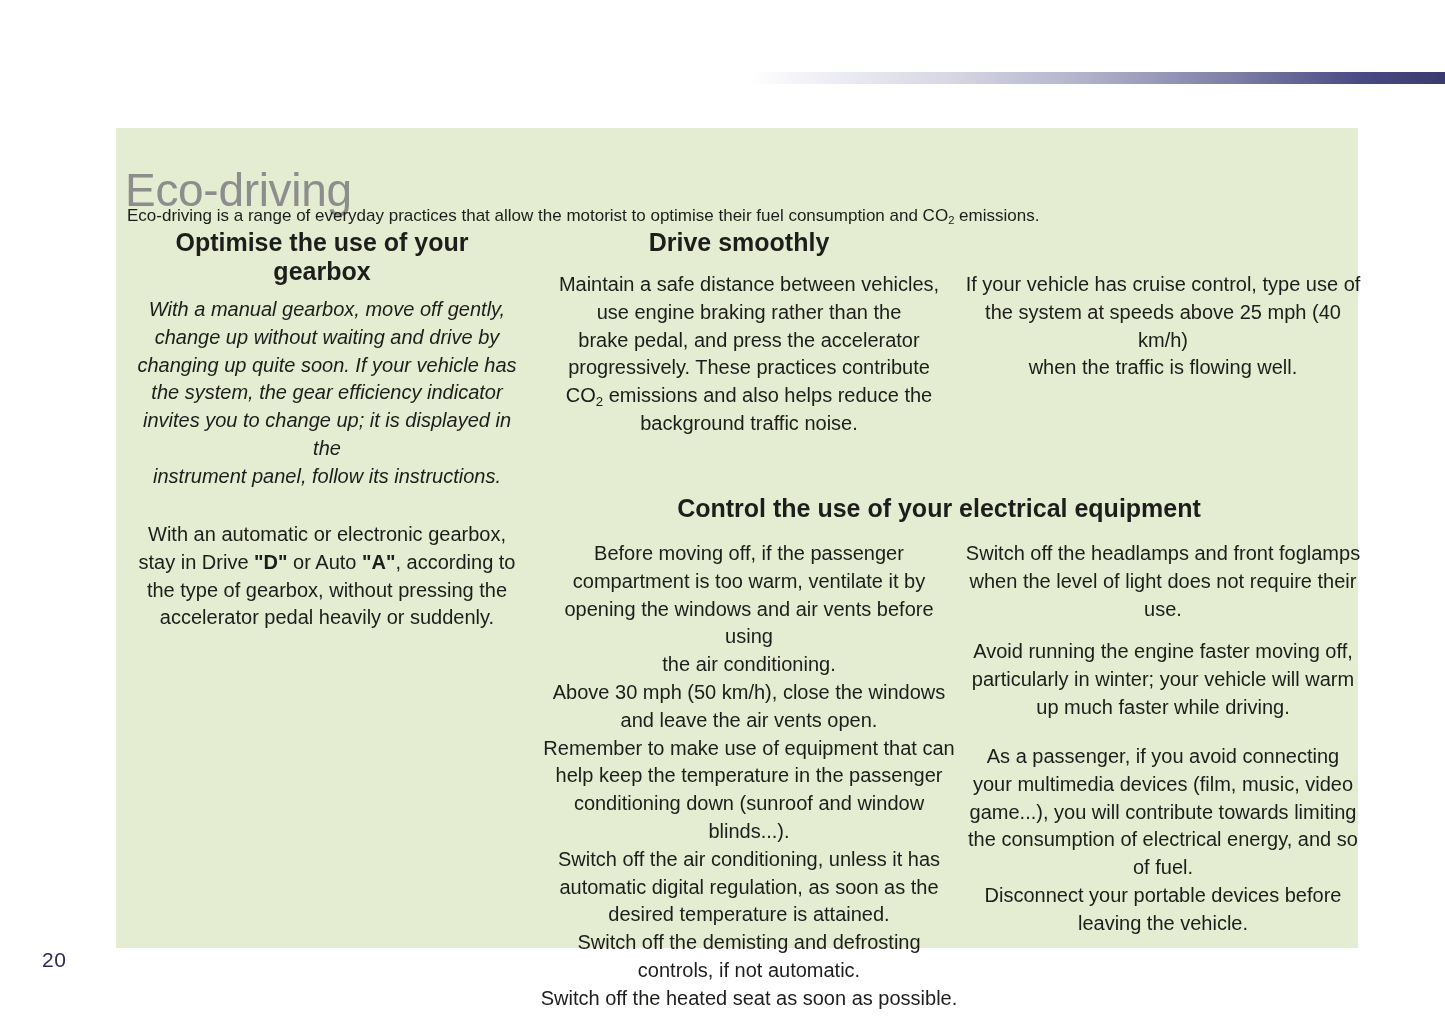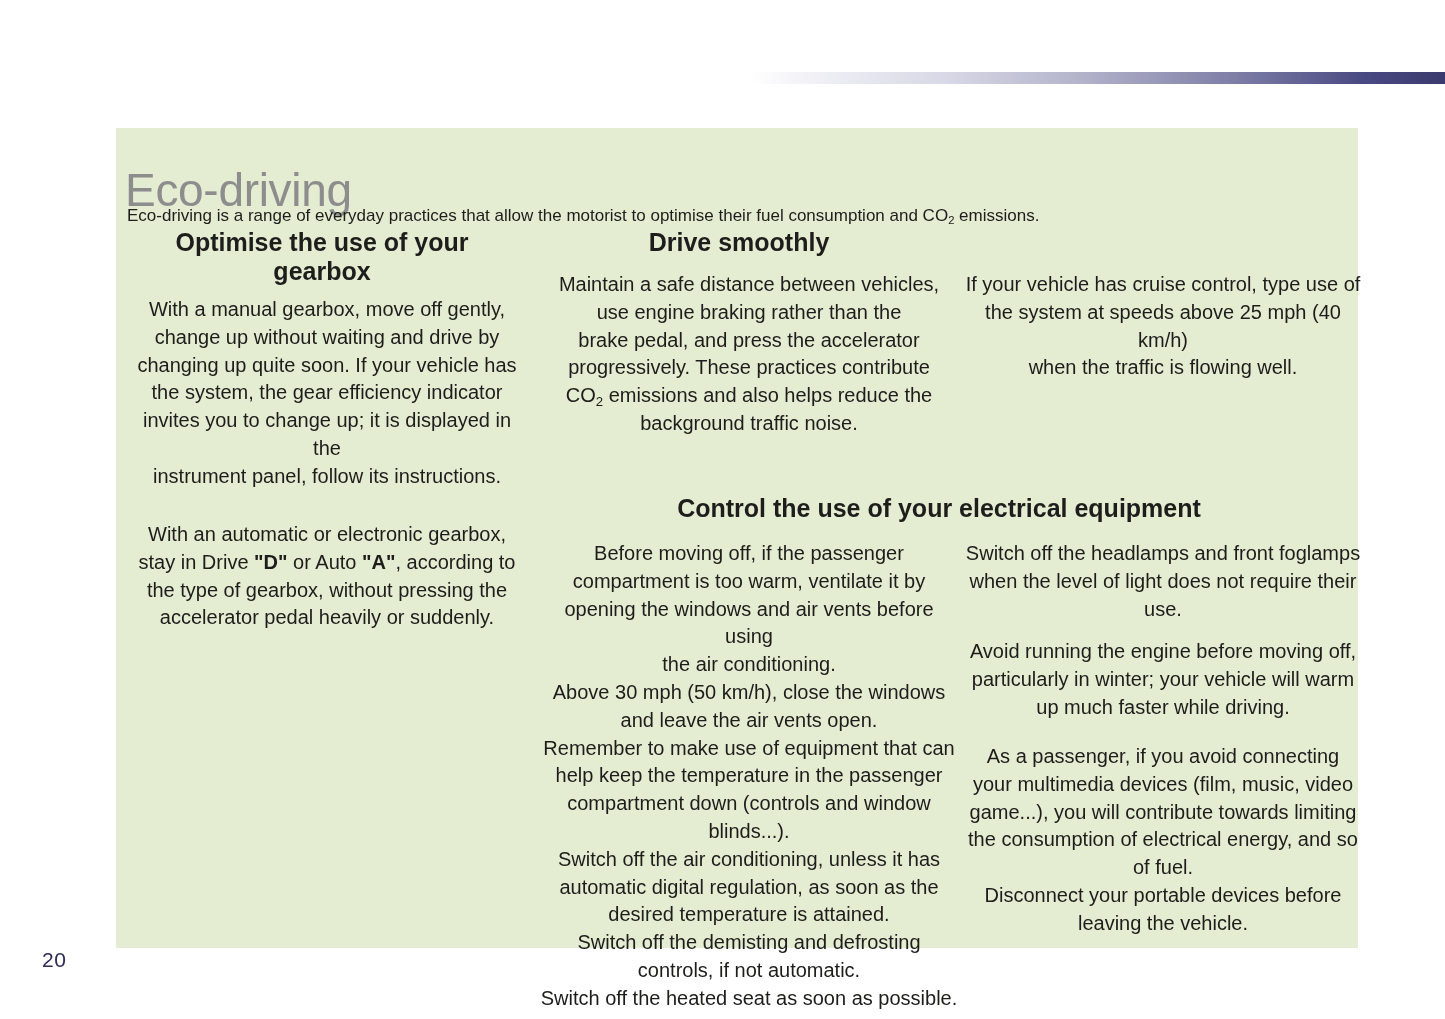--- a/index.html
+++ b/index.html
@@ -97,21 +97,21 @@
   sub {
     font-size: 0.66em;
     vertical-align: -0.28em;
     line-height: 0;
   }
 
   
   .blk { position: absolute; text-align: center; }
 
   #col1-head   { left: 11px;  top: 100px;  width: 390px; }
-  #col1-p1     { left: 11px;  top: 168px;  width: 400px; }
+  #col1-p1     { left: 11px;  top: 168px;  width: 400px; font-style: italic; }
   #col1-p2     { left: 11px;  top: 393px;  width: 400px; }
 
   #col2-head   { left: 423px; top: 100px;  width: 400px; }
   #col2-p1     { left: 423px; top: 143px;  width: 420px; }
 
   #col3-p1     { left: 847px; top: 143px;  width: 400px; }
 
   #sec2-head   { left: 423px; top: 366px;  width: 800px; }
   #sec2-col1   { left: 423px; top: 412px;  width: 420px; }
   #sec2-col2   { left: 847px; top: 412px;  width: 400px; }
@@ -185,41 +185,41 @@
   <div class="blk" id="sec2-col1">
     <p class="body-text">
       <span class="ln">Before moving off, if the passenger</span>
       <span class="ln">compartment is too warm, ventilate it by</span>
       <span class="ln">opening the windows and air vents before using</span>
       <span class="ln">the air conditioning.</span>
       <span class="ln">Above 30 mph (50 km/h), close the windows</span>
       <span class="ln">and leave the air vents open.</span>
       <span class="ln">Remember to make use of equipment that can</span>
       <span class="ln">help keep the temperature in the passenger</span>
-      <span class="ln">compartment down (controls and window</span>
+      <span class="ln">conditioning down (sunroof and window</span>
       <span class="ln">blinds...).</span>
       <span class="ln">Switch off the air conditioning, unless it has</span>
       <span class="ln">automatic digital regulation, as soon as the</span>
       <span class="ln">desired temperature is attained.</span>
       <span class="ln">Switch off the demisting and defrosting</span>
       <span class="ln">controls, if not automatic.</span>
       <span class="ln">Switch off the heated seat as soon as possible.</span>
     </p>
   </div>
 
   <div class="blk" id="sec2-col2">
     <p class="body-text">
       <span class="ln">Switch off the headlamps and front foglamps</span>
       <span class="ln">when the level of light does not require their use.</span>
     </p>
   </div>
 
   <div class="blk" id="sec2-col3">
     <p class="body-text">
-      <span class="ln">Avoid running the engine before moving off,</span>
+      <span class="ln">Avoid running the engine faster moving off,</span>
       <span class="ln">particularly in winter; your vehicle will warm</span>
       <span class="ln">up much faster while driving.</span>
     </p>
   </div>
 
   <div class="blk" id="sec2-col4">
     <p class="body-text">
       <span class="ln">As a passenger, if you avoid connecting</span>
       <span class="ln">your multimedia devices (film, music, video</span>
       <span class="ln">game...), you will contribute towards limiting</span>

